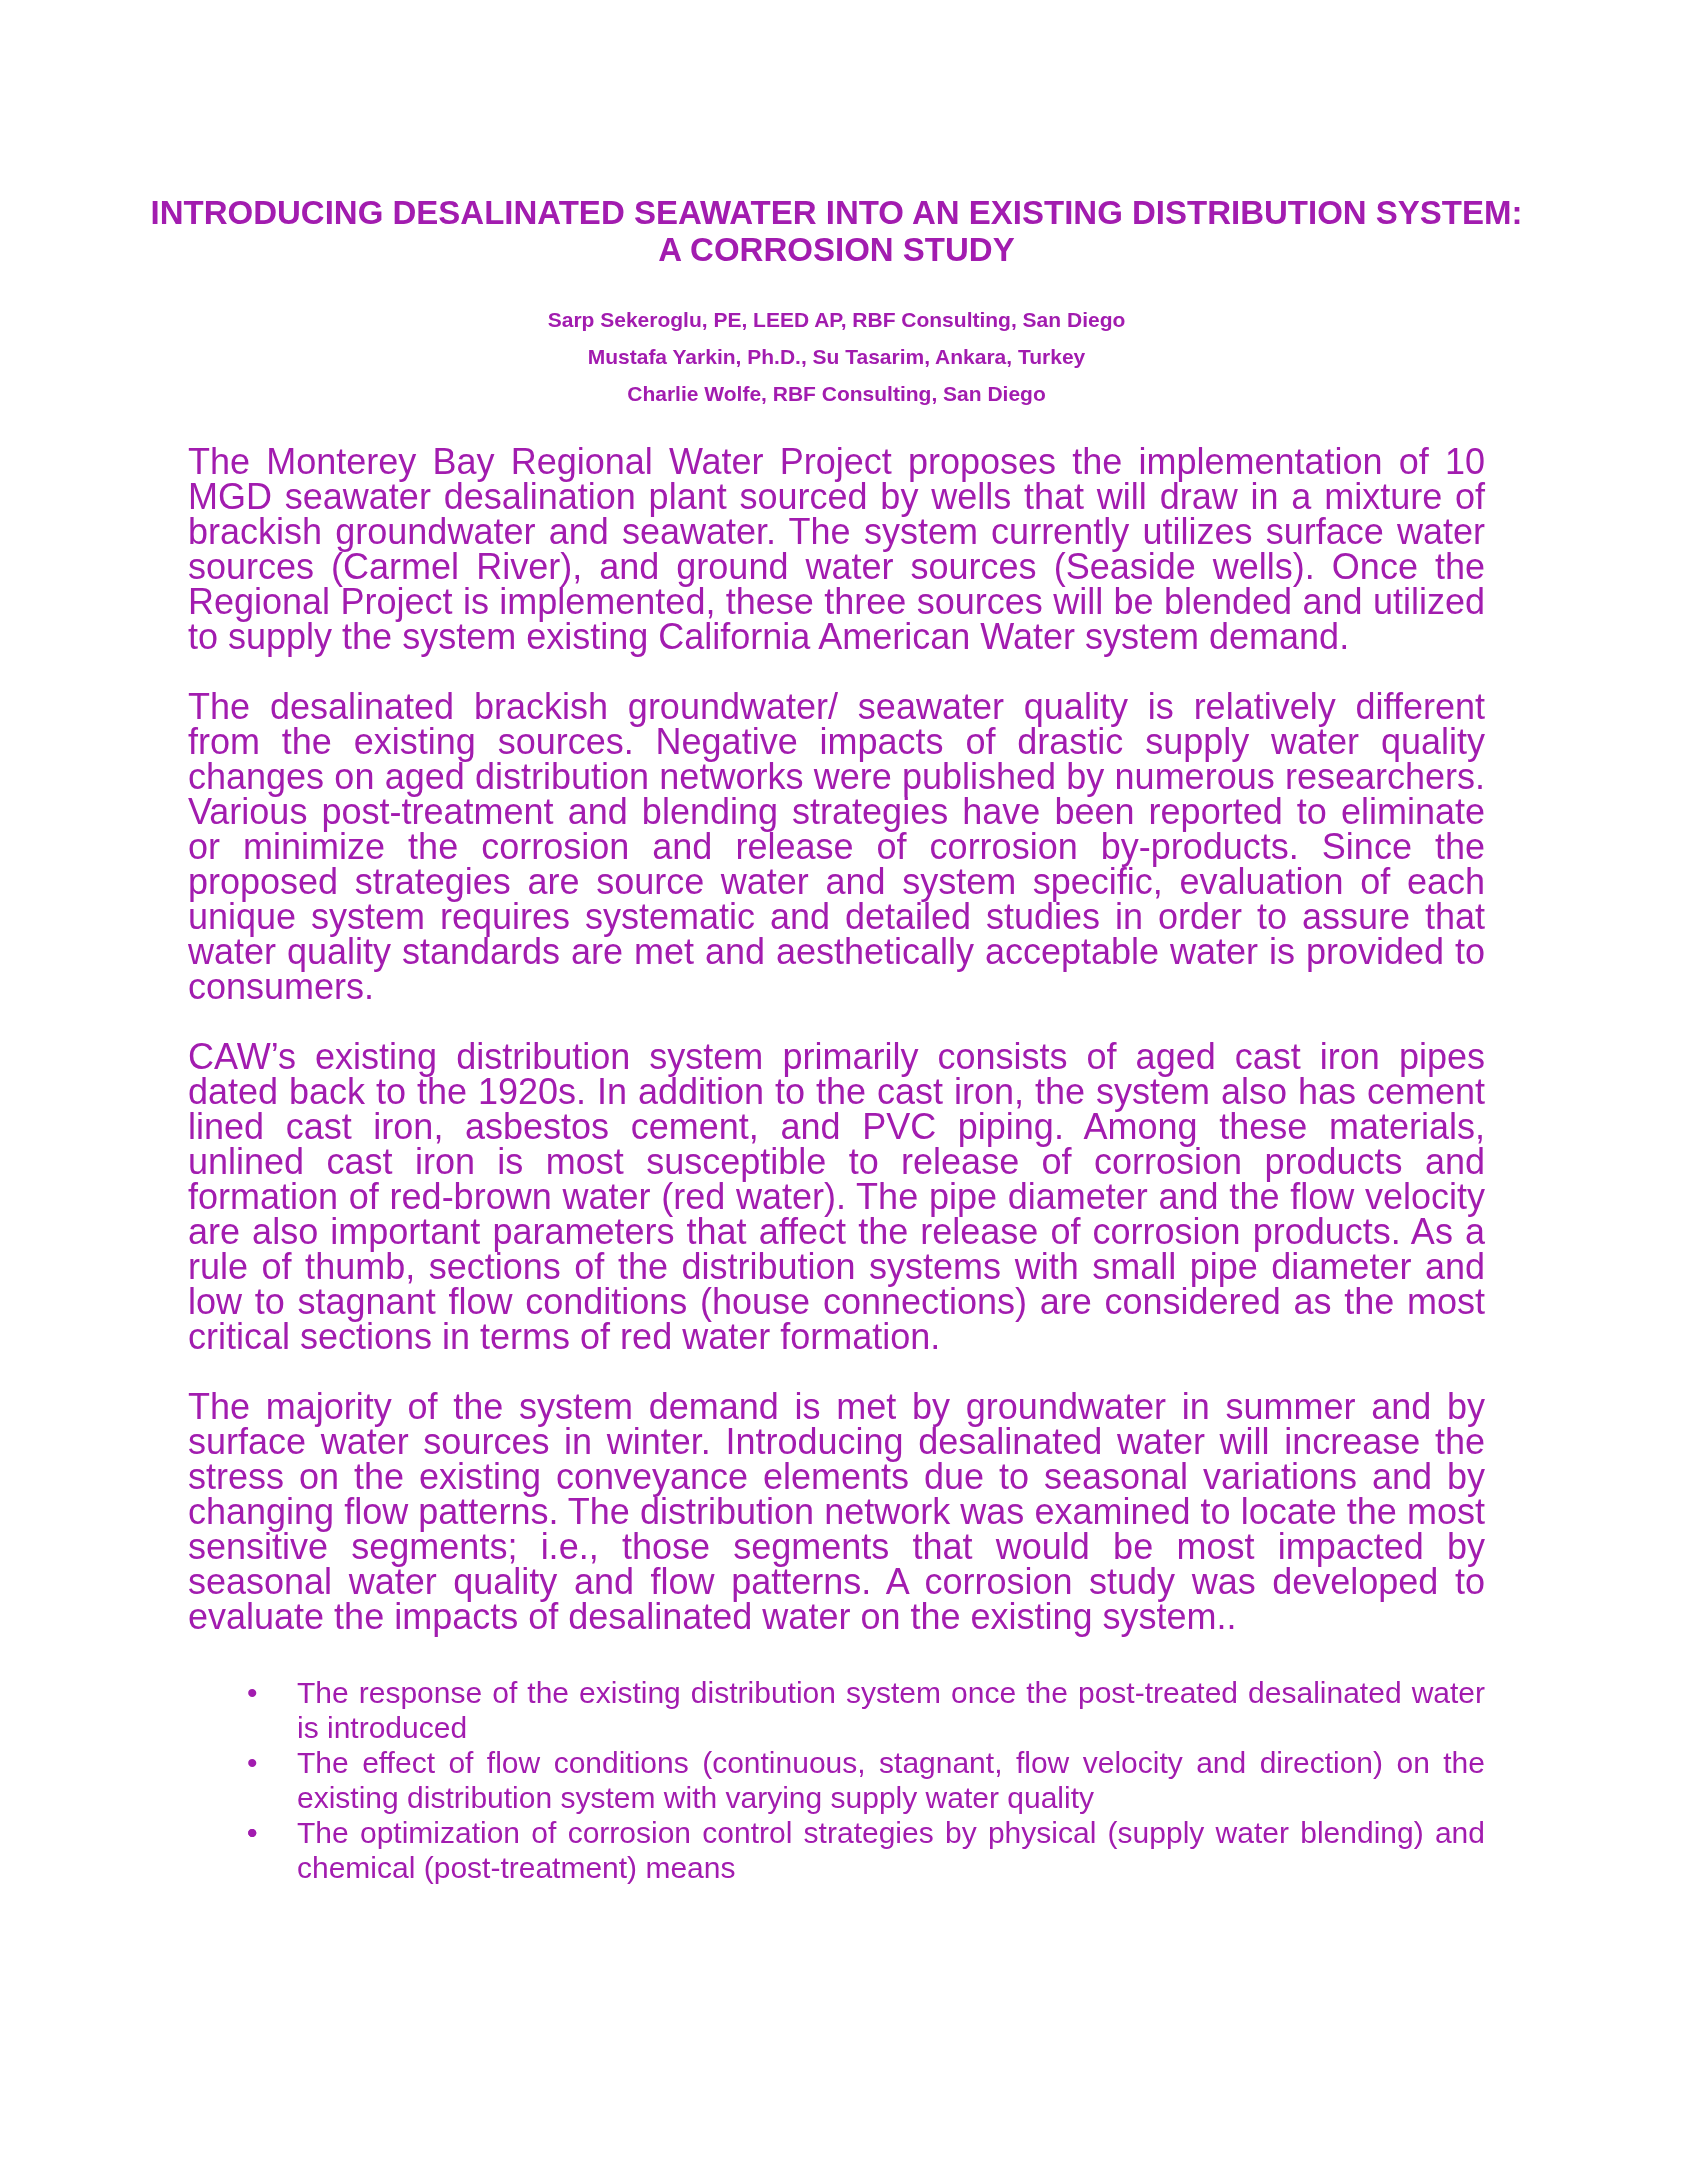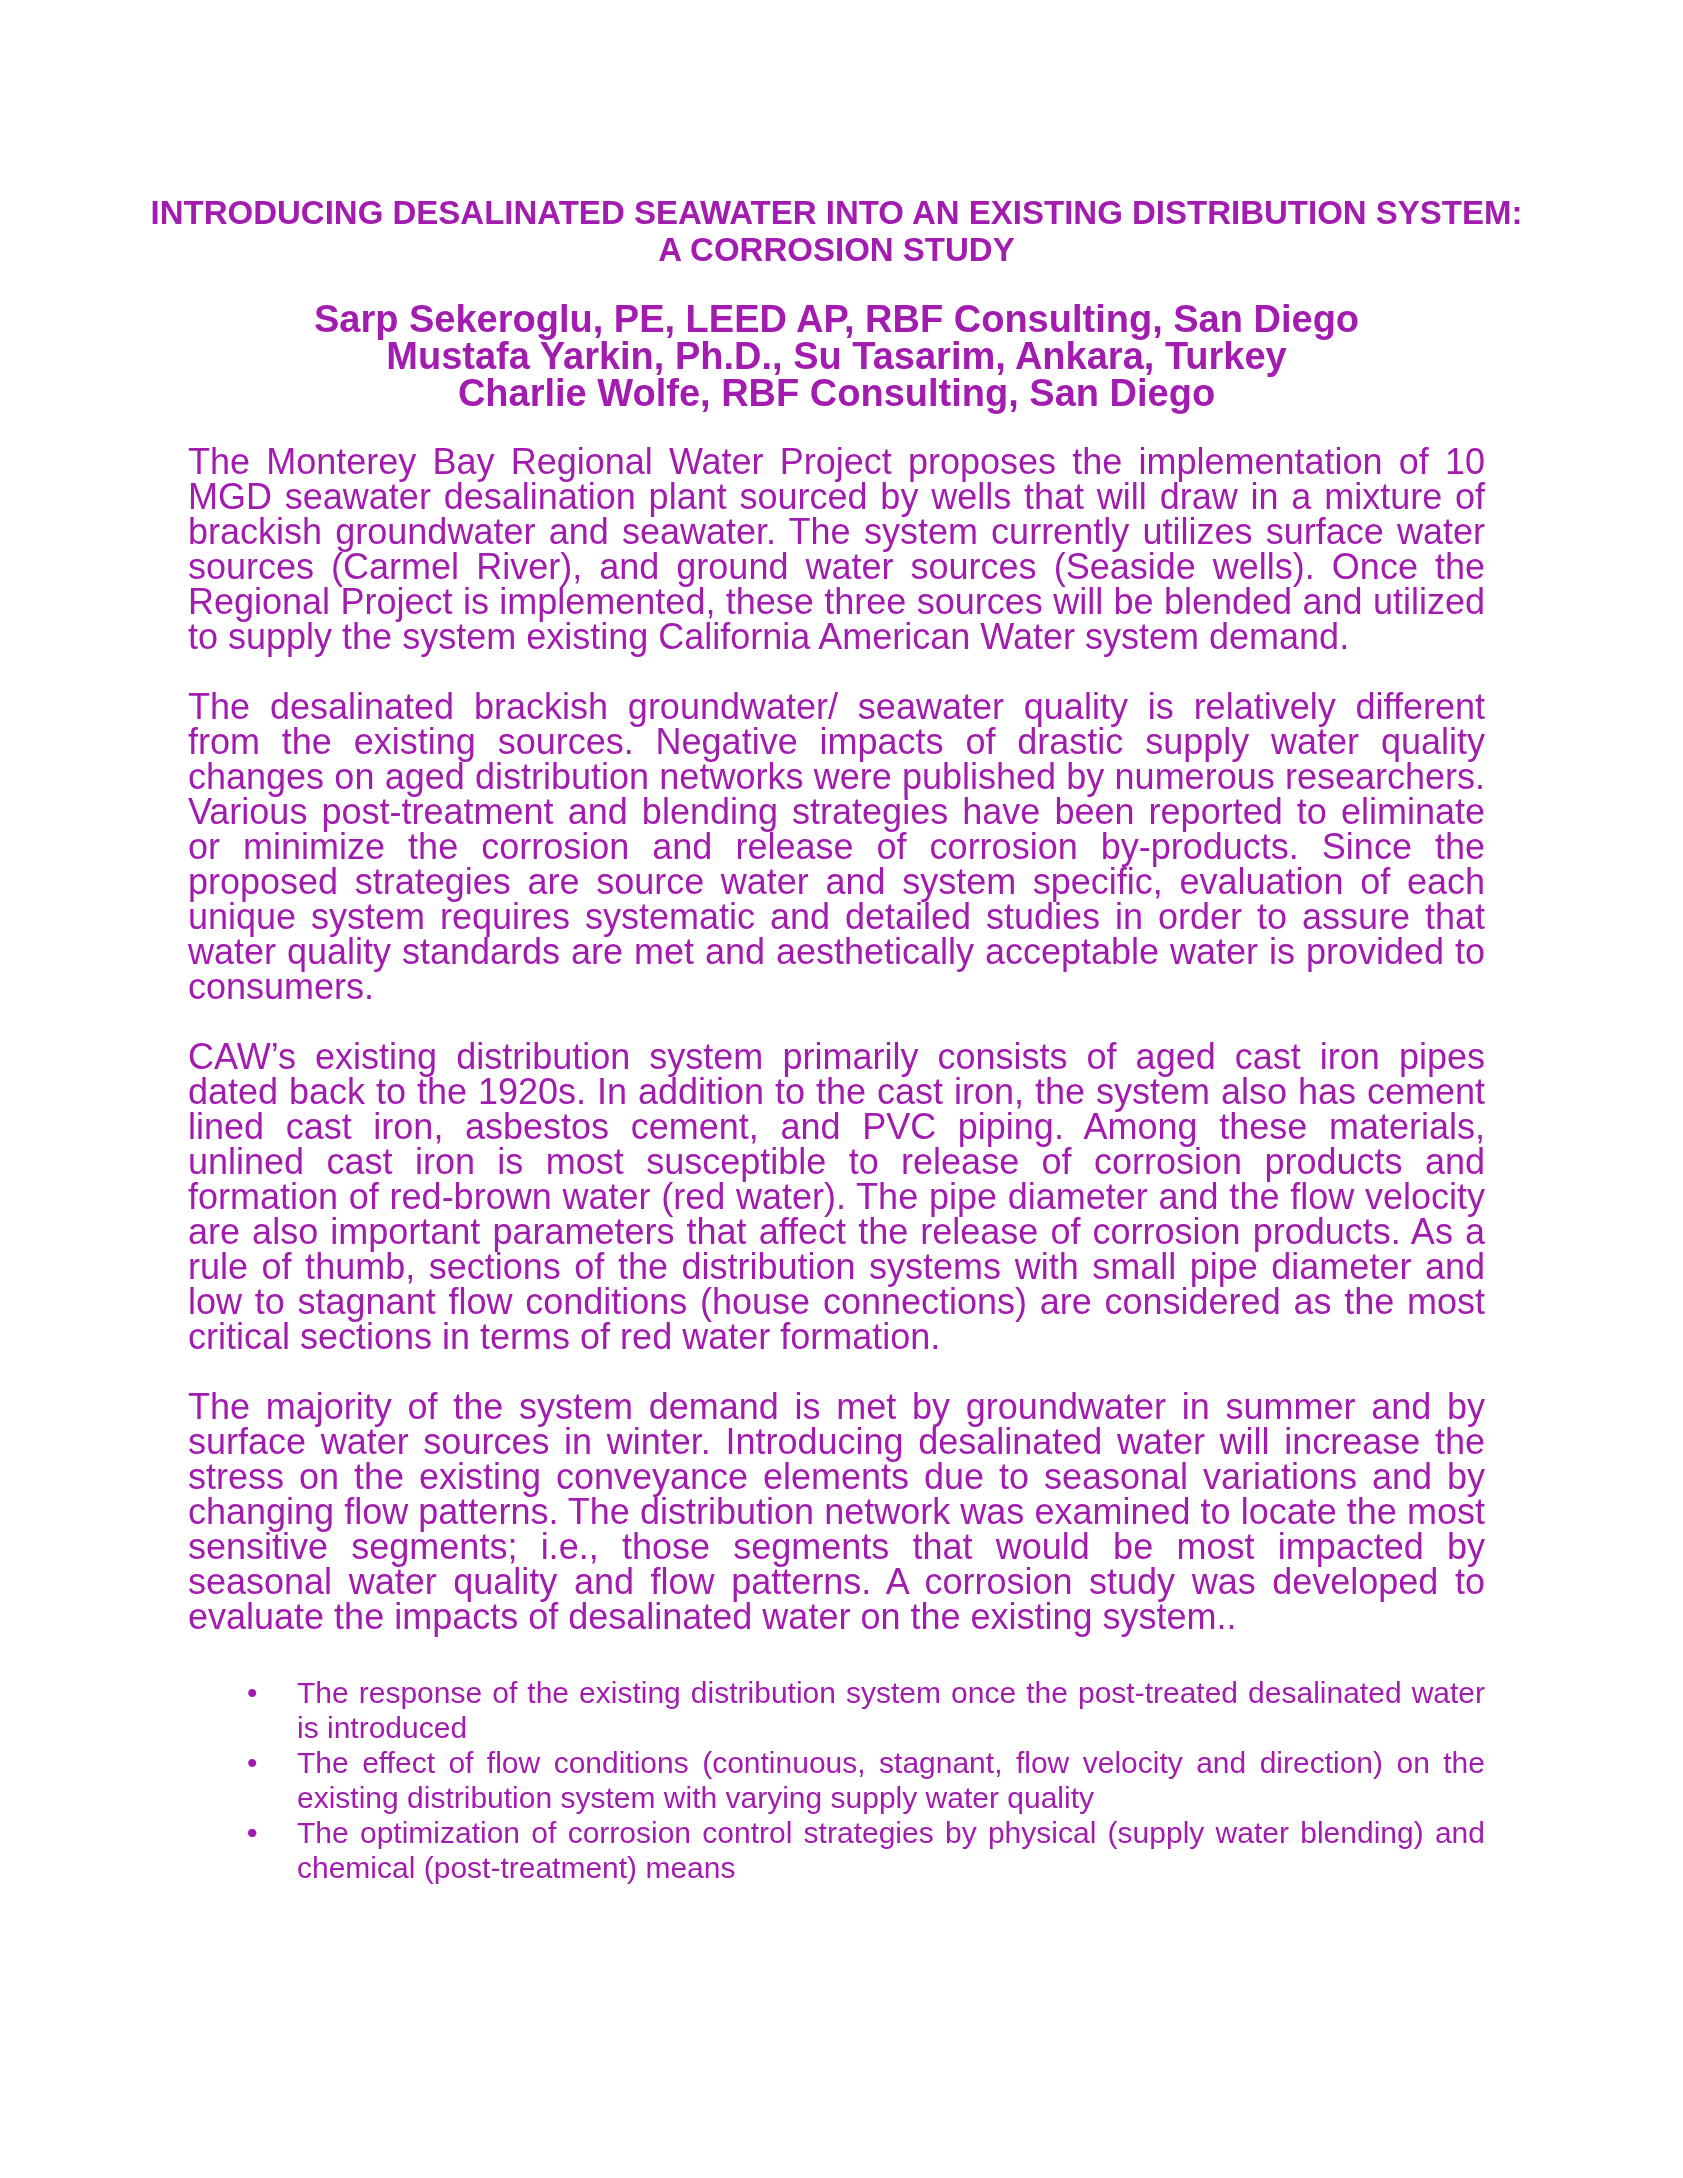--- a/index.html
+++ b/index.html
@@ -27,21 +27,21 @@
     margin: 0 -69px 33px -69px;
     text-align: center;
     font-weight: bold;
     font-size: 33px;
     line-height: 37px;
   }
   .authors-block {
     margin: 0 0 32px 0;
     text-align: center;
     font-weight: bold;
-    font-size: 38px;
+    font-size: 21px;
     line-height: 37px;
   }
   .body-par {
     margin: 0 0 35px 0;
     text-align: justify;
     font-size: 36px;
     line-height: 35px;
   }
   ul.bullet-list {
     list-style: none;

